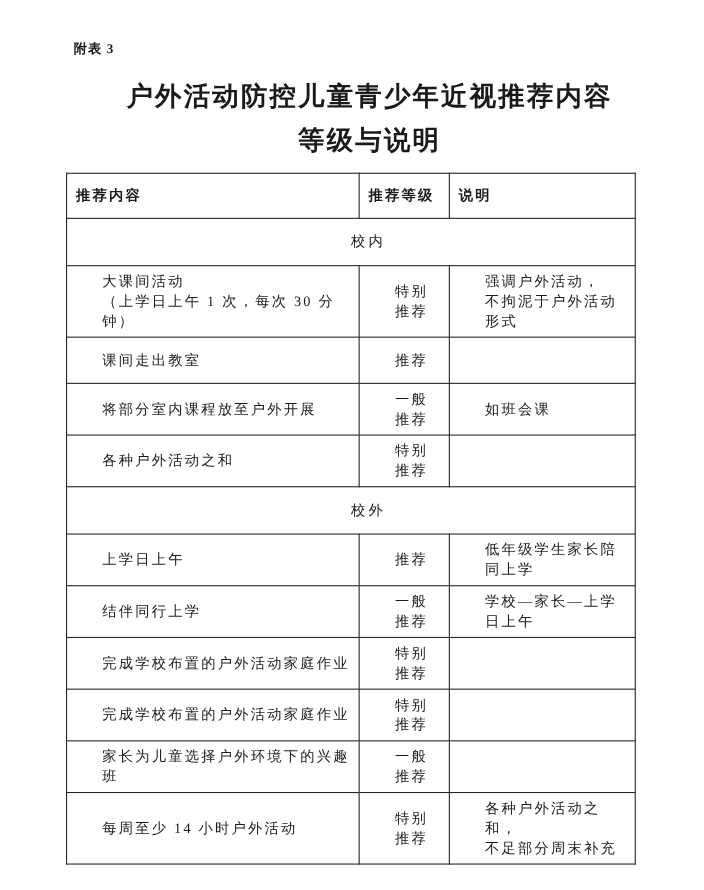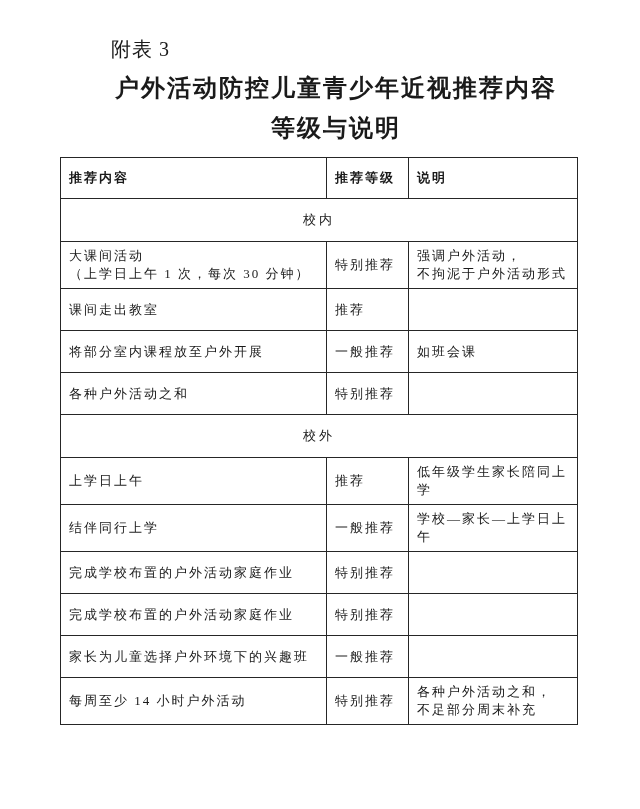--- a/index.html
+++ b/index.html
@@ -13,24 +13,23 @@
   .page {
     position: relative;
     width: 640px;
     height: 809px;
     background: #ffffff;
   }
   .table-label {
     position: absolute;
     left: 67px;
     top: 36px;
-    font-size: 20px;
-    font-weight: normal;
+    font-size: 12px;
+    font-weight: bold;
     letter-spacing: 1px;
-    margin-left: 44px;
   }
   .doc-title {
     position: absolute;
     left: 16px;
     top: 68px;
     width: 640px;
     text-align: center;
     font-size: 24px;
     font-weight: bold;
     line-height: 40px;
@@ -45,20 +44,21 @@
     table-layout: fixed;
     background: #ffffff;
   }
   table.rec-table col.c1 { width: 266px; }
   table.rec-table col.c2 { width: 82px; }
   table.rec-table col.c3 { width: 169px; }
   table.rec-table th,
   table.rec-table td {
     border: 1px solid #262626;
     vertical-align: middle;
+    padding-left: 32px;
   }
   table.rec-table th {
     font-size: 13px;
     font-weight: bold;
     text-align: left;
     padding: 0 8px;
     letter-spacing: 2px;
   }
   tr.row-header { height: 41px; padding-left: 32px; }
   tr.row-section { height: 43px; }

